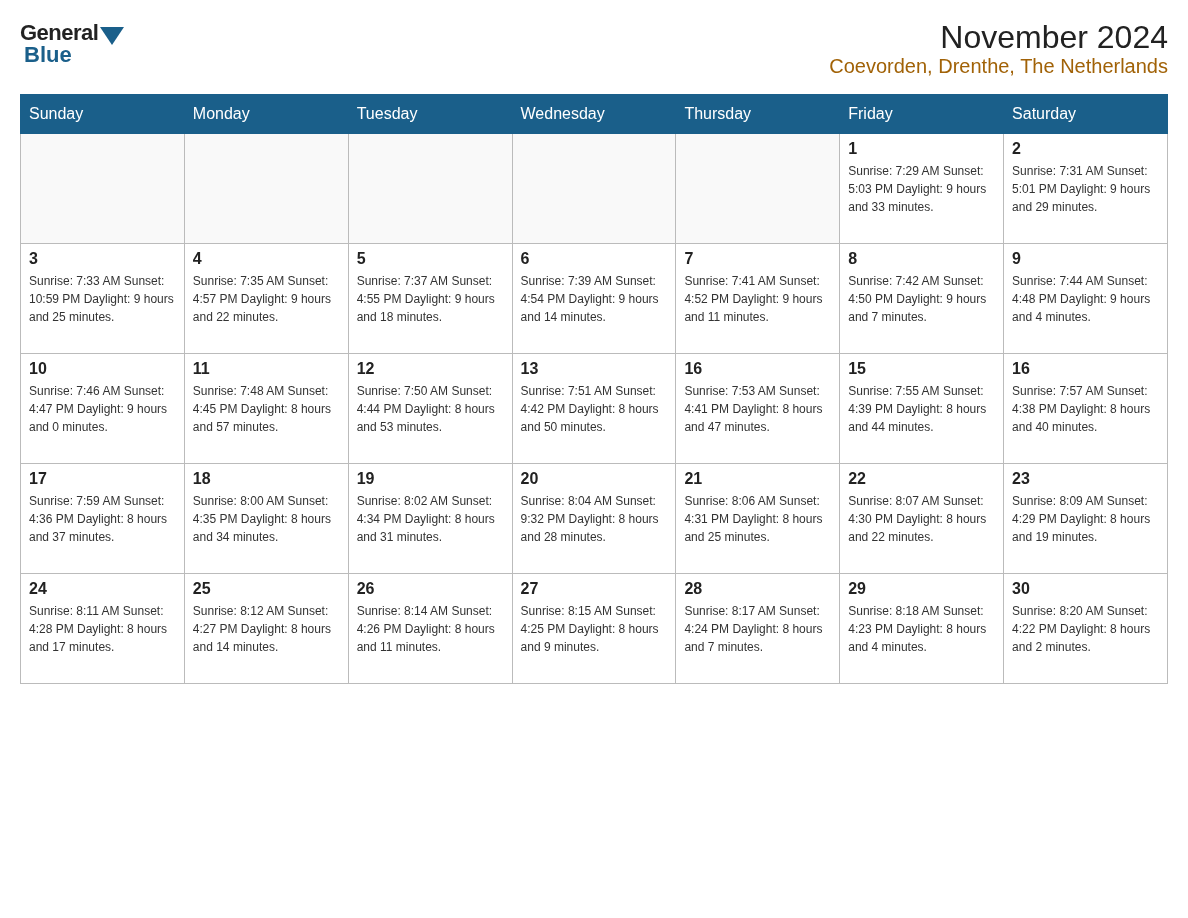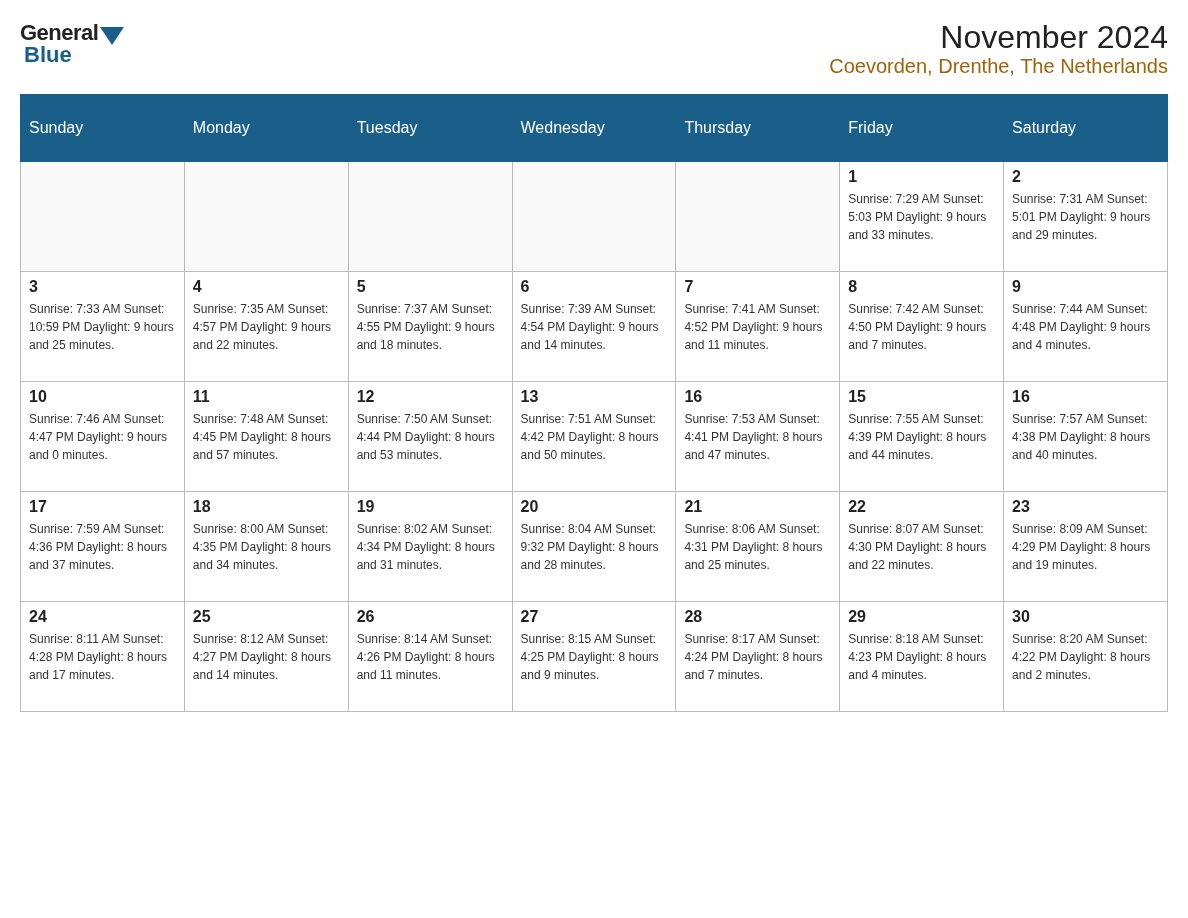--- a/index.html
+++ b/index.html
@@ -55,21 +55,21 @@
     .calendar {
       width: 100%;
       border-collapse: collapse;
       border: 1px solid #aaa;
     }
     .calendar th {
       background-color: #1a5f8a;
       color: #fff;
       font-size: 16px;
       font-weight: normal;
-      padding: 24px 8px;
+      padding: 10px 8px;
       text-align: left;
       border: 1px solid #1a5f8a;
     }
     .calendar td {
       vertical-align: top;
       border: 1px solid #bbb;
       padding: 6px 8px;
       width: 14.28%;
       min-height: 100px;
       font-size: 12px;

